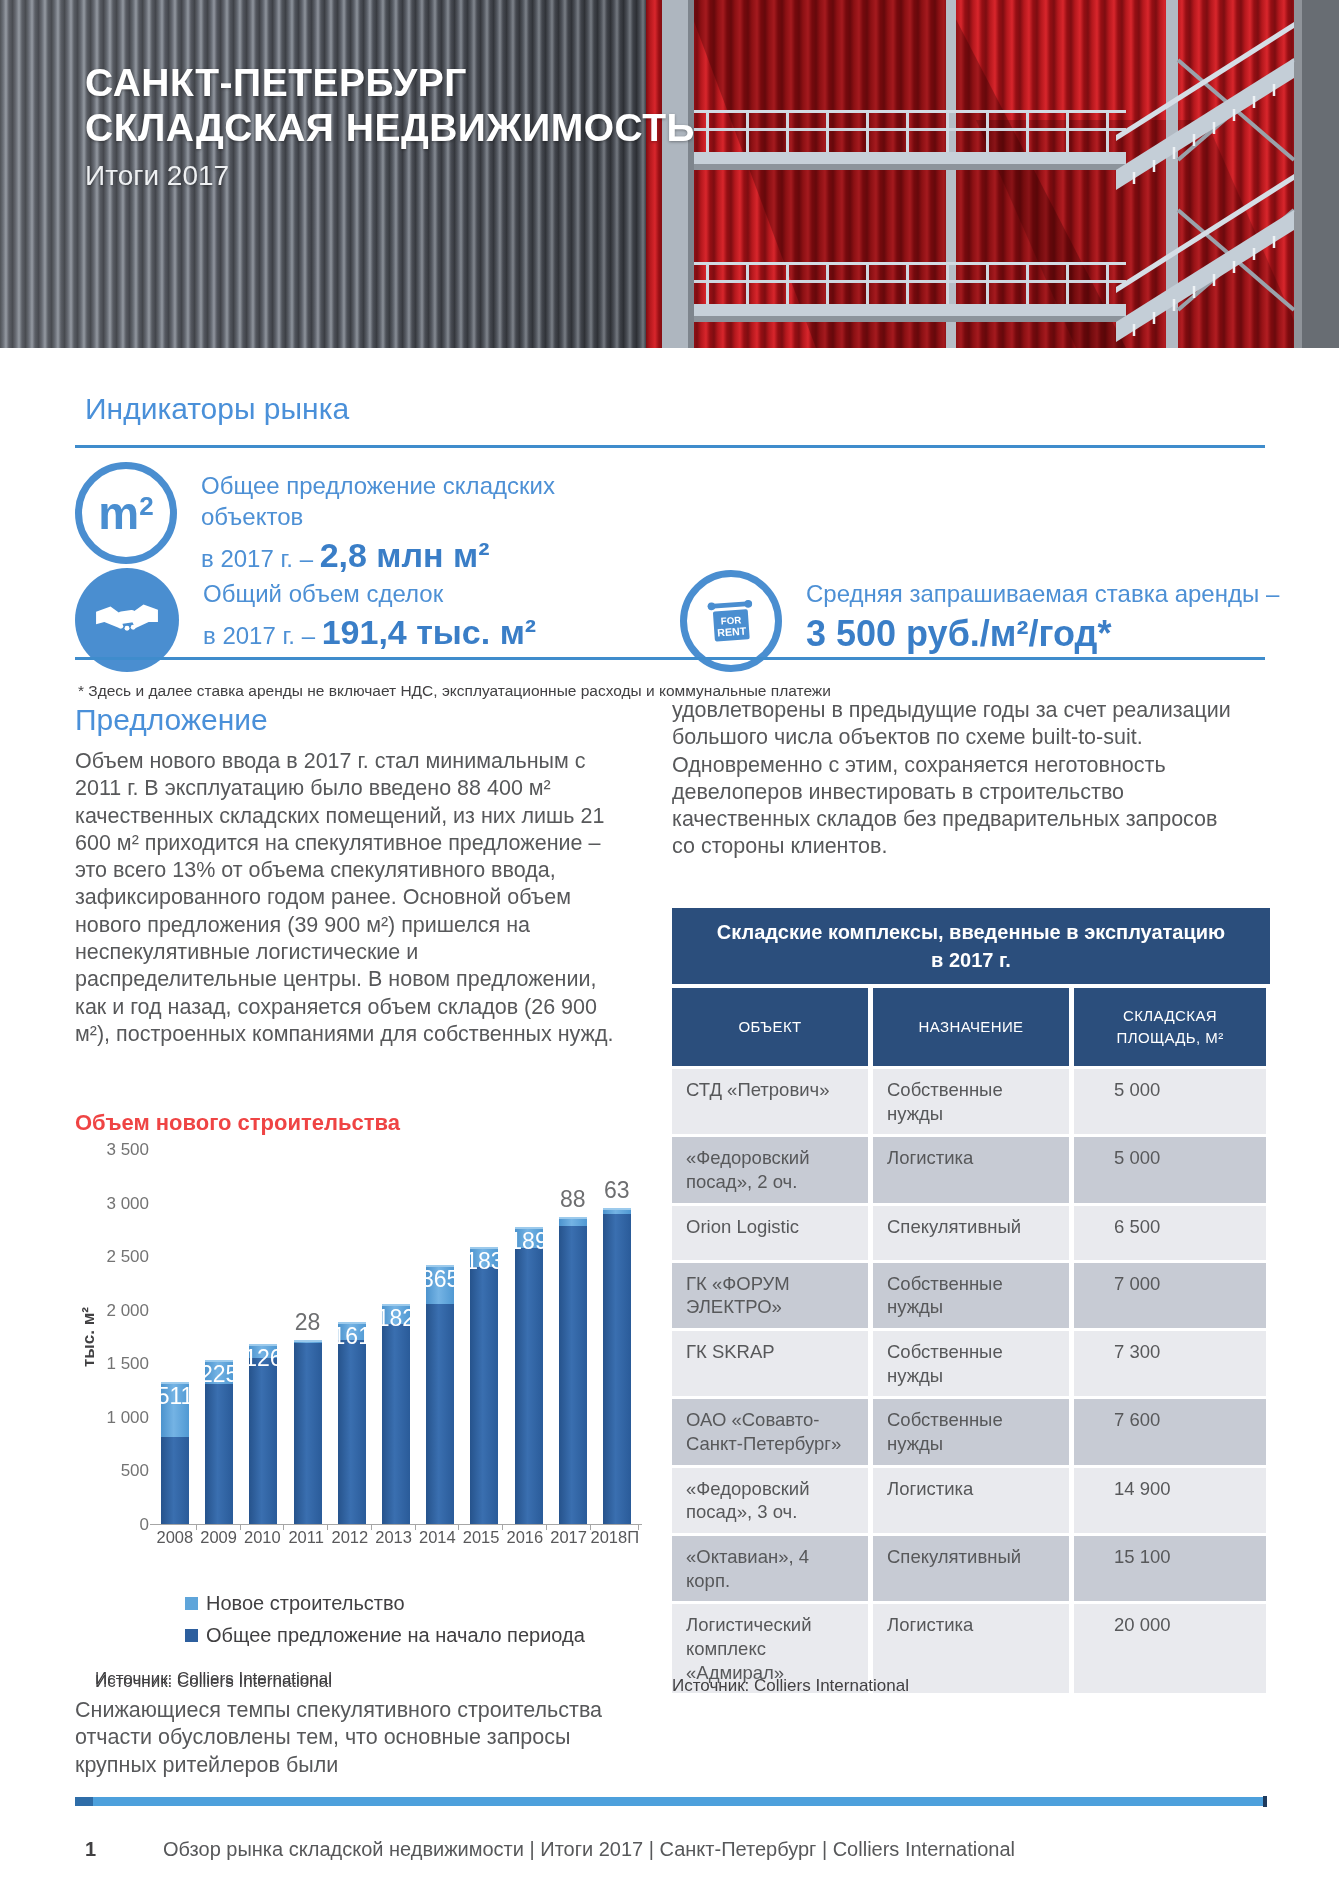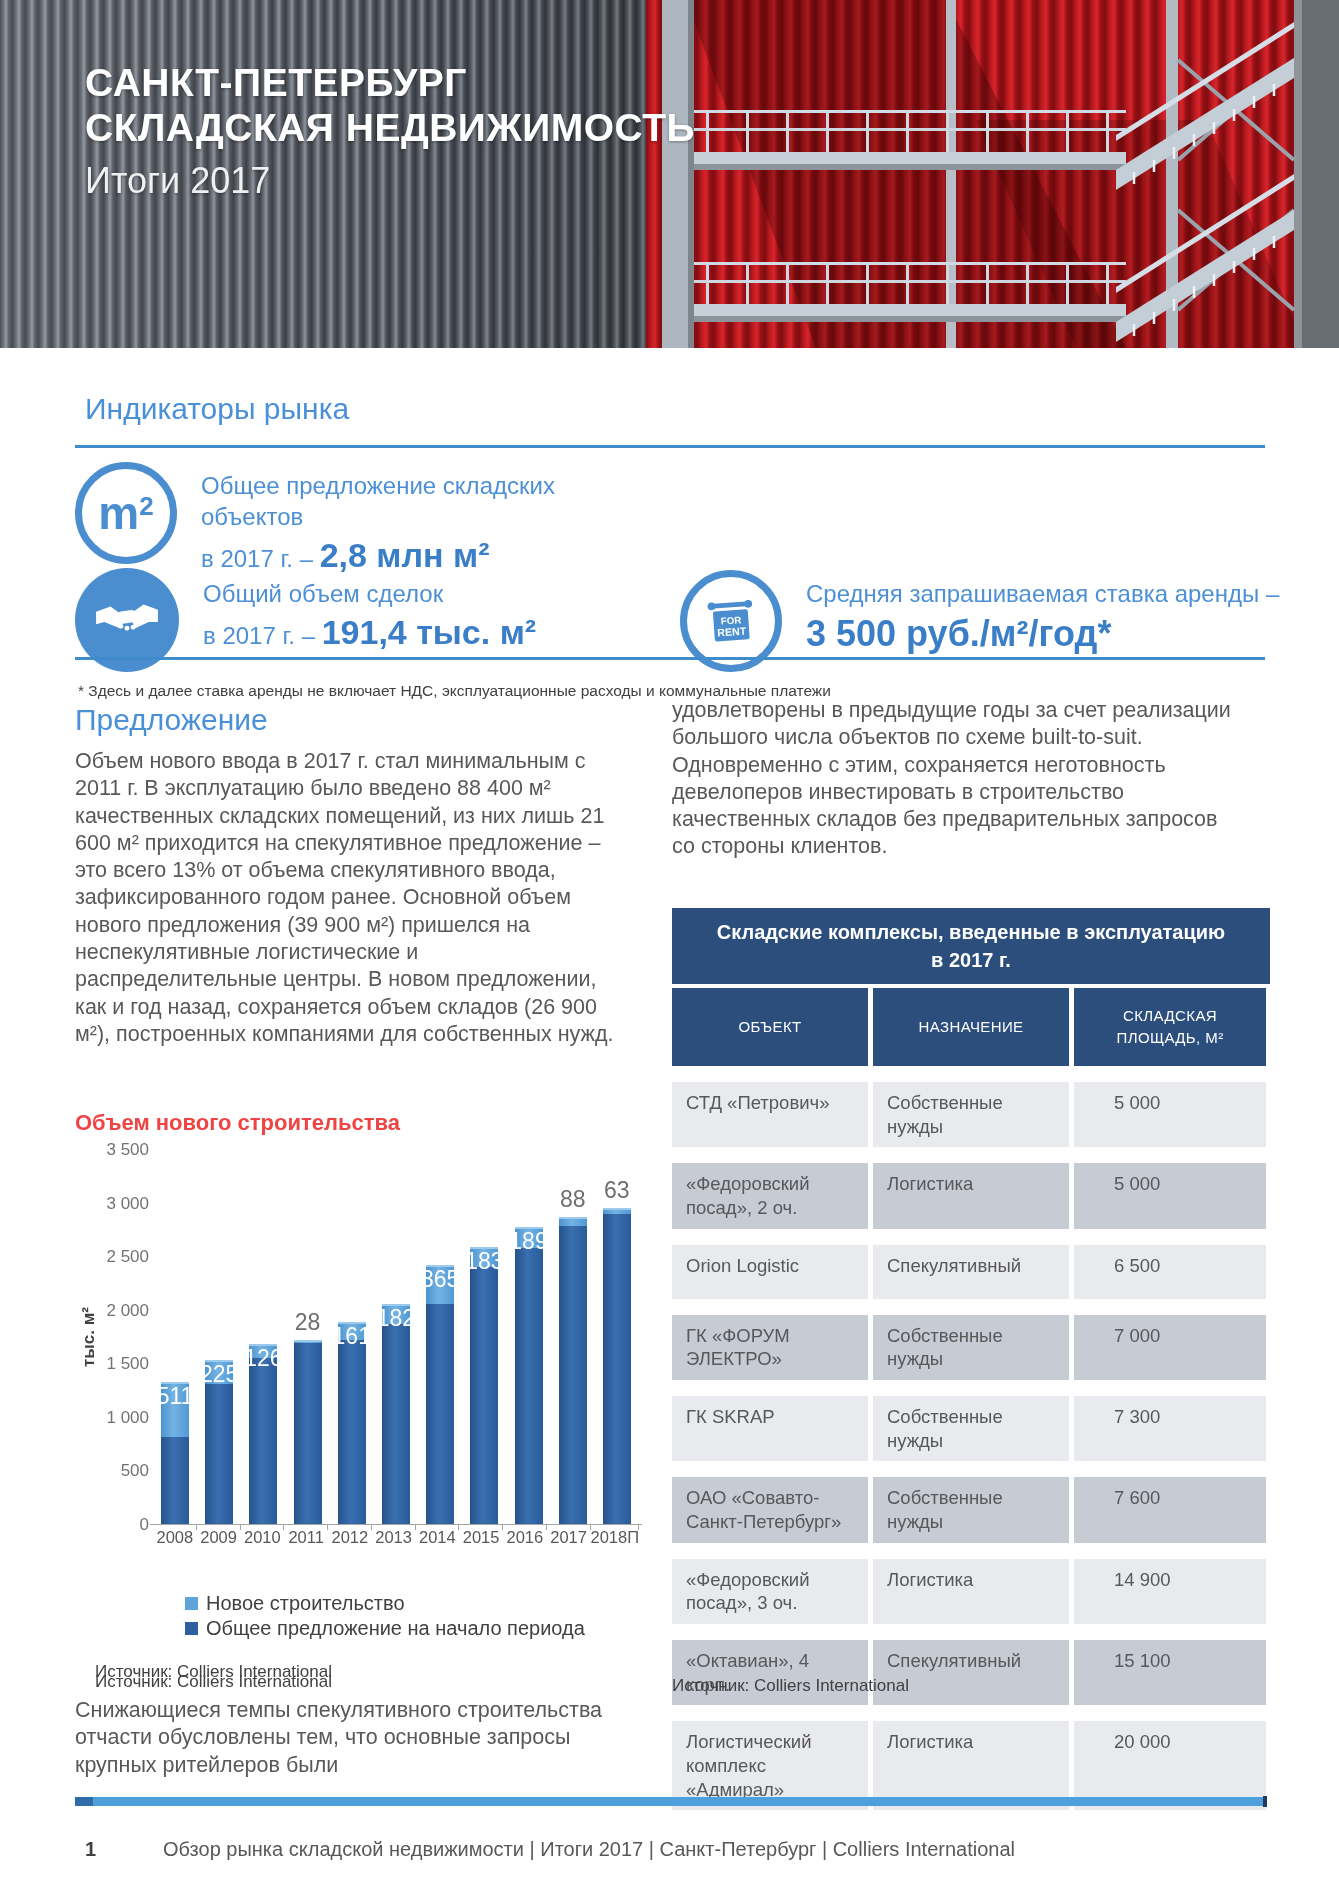--- a/index.html
+++ b/index.html
@@ -11,21 +11,21 @@
   .photo-gray{position:absolute;left:0;top:0;width:646px;height:348px;
     background:
       linear-gradient(90deg, rgba(255,255,255,0.10), rgba(255,255,255,0.02) 55%, rgba(0,0,0,0.18)),
       repeating-linear-gradient(90deg,#3b3e44 0px,#5a5f68 3px,#8a9099 6px,#4b4f57 9px,#33363c 13px);}
   .photo-red{position:absolute;left:646px;top:0;width:693px;height:348px;
     background:repeating-linear-gradient(90deg,#7e0d11 0px,#b5181d 4px,#d8262c 9px,#960f14 13px,#7e0d11 17px);}
   .stairs{position:absolute;left:646px;top:0;width:693px;height:348px;}
   .hero-text{position:absolute;left:85px;top:60px;}
   .hero-line{font-size:39px;font-weight:bold;color:#ffffff;line-height:1.16;letter-spacing:0.5px;
              text-shadow:0 1px 3px rgba(0,0,0,0.35);}
-  .hero-sub{font-size:36px;color:#eef0f2;margin-top:10px;text-shadow:0 1px 3px rgba(0,0,0,0.35);}
+  .hero-sub{font-size:28px;color:#eef0f2;margin-top:10px;text-shadow:0 1px 3px rgba(0,0,0,0.35);}
 
   
   .sec-head{position:absolute;font-size:30px;color:#4a90d9;}
   .rule{position:absolute;left:75px;width:1190px;height:3px;background:#3f8ccc;}
 
   
   .ind{position:absolute;display:flex;}
   .ring-icon{width:102px;height:102px;border:7px solid #4a8ed0;border-radius:50%;
              box-sizing:border-box;display:flex;align-items:center;justify-content:center;flex:none;}
   .filled-icon{width:104px;height:104px;border-radius:50%;background:#4a8ed0;
@@ -57,35 +57,35 @@
   .seg{width:28px;flex:none;}
   .seg.light{background:linear-gradient(90deg,#4c93cd,#74b3e4 45%,#5099d3);position:relative;}
   .seg.light::after{content:'';position:absolute;left:0;top:0;width:100%;height:2px;background:#9ccaec;}
   .seg.dark{background:linear-gradient(90deg,#26538c,#3a6fb0 45%,#2a5b99);}
   .blab{font-size:23px;white-space:nowrap;}
   .blab.inside{position:absolute;top:1px;left:50%;transform:translateX(-50%);color:#ffffff;z-index:2;}
   .blab.outside{color:#6d6e70;margin-bottom:4px;}
   .xaxis{position:absolute;left:75px;top:378px;width:492px;display:flex;padding:0 3px;box-sizing:border-box;}
   .xlab{flex:1;text-align:center;font-size:16.5px;color:#58585a;position:relative;}
   .xlab::after{content:'';position:absolute;right:0;top:-3px;width:1px;height:5px;background:#a6a6a6;}
-  .legend{margin:10px 0 0 110px;display:flex;flex-direction:column;gap:2px;}
+  .legend{margin:10px 0 0 110px;display:flex;flex-direction:column;gap:9px;}
   .lg-row{display:flex;align-items:center;gap:8px;}
   .lg-sw{width:13px;height:13px;flex:none;display:inline-block;}
   .lg-tx{font-size:20px;color:#414042;}
   .chart-source{margin:22px 0 0 20px;font-size:17px;color:#414042;}
 
   
   .tbl-banner{position:absolute;left:672px;top:908px;width:598px;box-sizing:border-box;background:#2b4e7c;
               color:#ffffff;font-size:20px;font-weight:bold;text-align:center;line-height:1.4;padding:10px 36px;}
   .tbl{position:absolute;left:672px;top:988px;width:598px;}
   .thead,.trow{display:grid;grid-template-columns:196px 196px 196px;column-gap:5px;width:598px;box-sizing:border-box;}
   .thead{grid-template-columns:196px 196px 192px;}
   .hcell{background:#2b4e7c;color:#ffffff;font-size:15px;letter-spacing:0.4px;height:78px;
          display:flex;align-items:center;justify-content:center;text-align:center;padding:0 16px;box-sizing:border-box;line-height:1.5;}
-  .trow{grid-template-columns:196px 196px 192px;margin-top:16px;}
+  .trow{grid-template-columns:196px 196px 192px;margin-top:3px;}
   .tcell{padding:9px 14px;font-size:18.5px;line-height:1.28;color:#57585a;min-height:54px;box-sizing:border-box;}
   .tcell.c2{padding-left:40px;}
   .shade-light .tcell{background:#e9eaee;}
   .shade-dark .tcell{background:#c7cbd4;}
   .tbl-source{position:absolute;left:672px;top:1676px;font-size:17px;color:#414042;}
   .left-source{position:absolute;left:95px;top:1672px;font-size:17px;color:#414042;}
 
   
   .footer-bar{position:absolute;left:75px;top:1797px;width:1192px;height:9px;background:#4da0dc;}
   .footer-bar::before{content:'';position:absolute;left:0;top:0;width:18px;height:9px;background:#2f6da8;}

